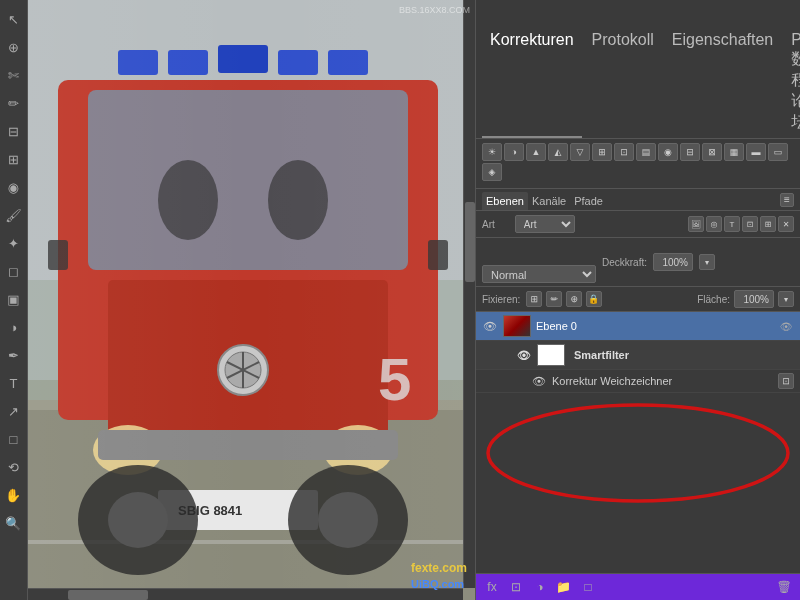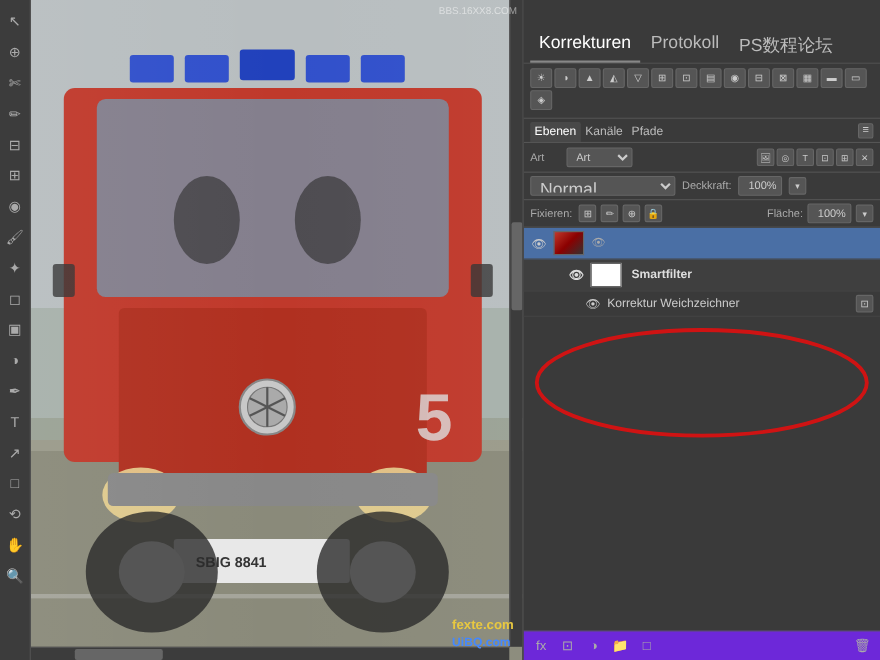--- a/index.html
+++ b/index.html
@@ -218,26 +218,27 @@
       align-items: center;
       padding: 3px 6px;
       gap: 6px;
       border-bottom: 1px solid #555;
     }
 
     .blend-select {
       background: #555;
       border: 1px solid #666;
       color: #ccc;
-      font-size: 16px;
+      font-size: 11px;
       padding: 2px 4px;
       border-radius: 2px;
       height: 18px;
-      width: 132px;
-      cursor: pointer;
+      width: 114px;
+      cursor: pointer;
+      margin-top: 24px;
     }
 
     .opacity-label {
       font-size: 10px;
       color: #aaa;
     }
 
     .opacity-input {
       background: #555;
       border: 1px solid #666;
@@ -596,20 +597,21 @@
       <div class="watermark-line1">fexte.com</div>
       <div class="watermark-line2">UiBQ.com</div>
     </div>
   </div>
 
   <div class="right-panel">
 
     <div class="panel-top-tabs">
       <div class="panel-tab active">Korrekturen</div>
       <div class="panel-tab">Protokoll</div>
+      <div class="panel-tab">Eigenschaften</div>
       <div class="panel-tab">PS数程论坛</div>
     </div>
 
     <div class="korrekturen-section">
 
       <div class="icon-grid">
         <div class="icon-btn">☀</div>
         <div class="icon-btn">◑</div>
         <div class="icon-btn">▲</div>
         <div class="icon-btn">◭</div>
@@ -675,20 +677,21 @@
         <input class="flache-input" type="text" value="100%" style="">
         <div class="small-icon">▾</div>
       </div>
 
       <div class="layers-list" style="position:relative;">
 
         <div class="layer-item selected">
           <div class="layer-visibility">👁</div>
           <div class="layer-thumb" style="background: linear-gradient(135deg, #c0392b 0%, #8B0000 50%, #333 100%);">
           </div>
+          <span class="layer-name selected">Ebene 0</span>
           <div class="layer-extra-icon">👁</div>
         </div>
 
         <div class="smart-filter-group">
 
           <div class="smart-filter-label">
             <div class="layer-visibility">👁</div>
             <div class="layer-thumb-white"></div>
             <span style="margin-left:4px;">Smartfilter</span>
           </div>

